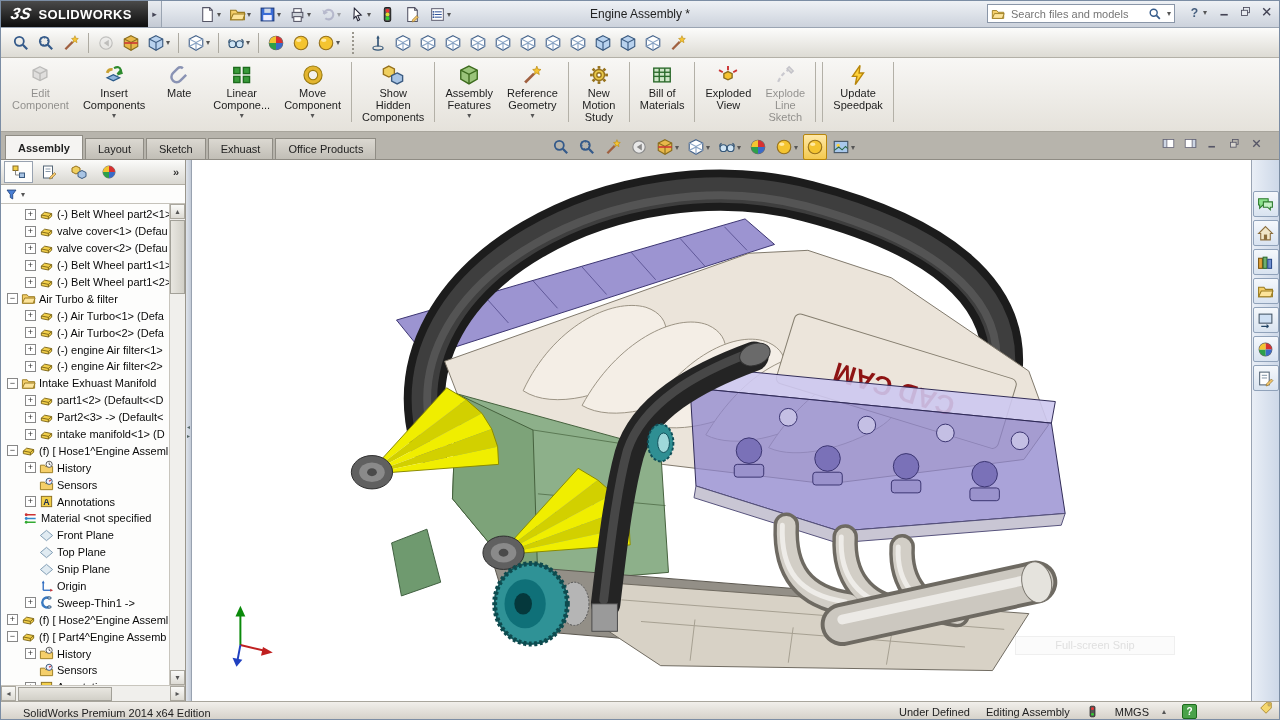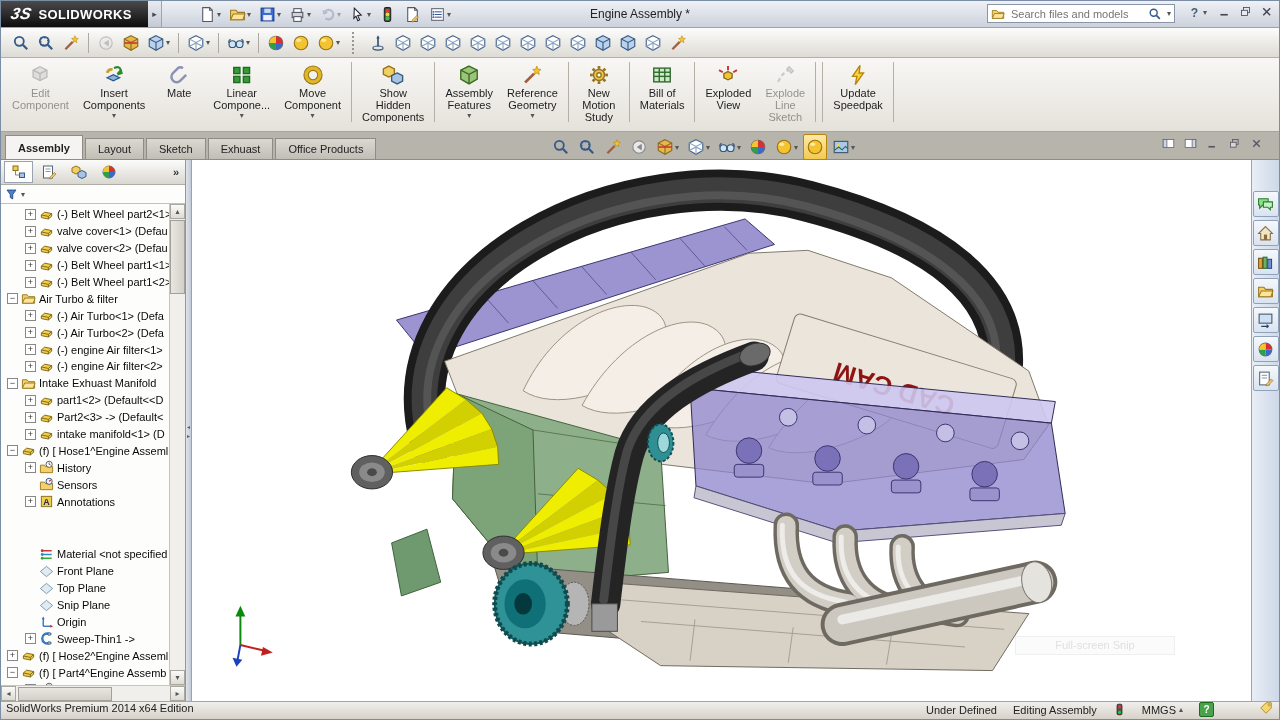--- a/index.html
+++ b/index.html
@@ -79,23 +79,23 @@
 
   .viewport{flex:1;position:relative;background:#fff;overflow:hidden}
   #engine{position:absolute;left:0;top:0;width:100%;height:100%}
   .watermark{position:absolute;right:76px;bottom:46px;width:158px;height:17px;background:#fbfbfb;border:1px solid #efefef;color:#e0e0e0;text-align:center;line-height:17px;font-size:11px}
 
   .taskpane{width:27px;background:linear-gradient(90deg,#e9eef6,#cdd8e8);border-left:1px solid #9aa4b4;display:flex;flex-direction:column;align-items:center;padding-top:31px;gap:3px;flex:none}
   .tpbtn{width:24px;height:24px;background:linear-gradient(#f5f8fc,#d9e3f0);border:1px solid #90a2ba;display:flex;align-items:center;justify-content:center;border-radius:2px}
   .tpbtn svg{width:17px;height:17px}
 
   
-  .statusbar{height:17px;background:linear-gradient(#f1efeb,#d6d2ca);border-top:1px solid #a8a59c;display:flex;align-items:flex-start;padding:0 5px;font-size:11px;color:#222;flex:none}
+  .statusbar{height:17px;background:linear-gradient(#f1efeb,#d6d2ca);border-top:1px solid #a8a59c;display:flex;align-items:flex-end;padding:0 22px;font-size:11px;color:#222;flex:none}
   .statusbar .right{margin-left:auto;display:flex;align-items:center;gap:16px;margin-right:60px}
-  .statusbar .units{display:flex;align-items:center;gap:3px}
+  .statusbar .units{display:flex;align-items:center;gap:13px}
   .statusbar svg{width:13px;height:13px}
   .qbox{width:13px;height:13px;background:#4aa24a;border:1px solid #1d6b1d;color:#fff;font-weight:bold;font-size:10px;line-height:13px;text-align:center;border-radius:2px}
   .tagbtn{position:absolute;right:6px;bottom:2px}
   .tagbtn svg{width:14px;height:14px}
 </style>
 </head>
 <body>
 
 <div class="app">
 
@@ -817,21 +817,21 @@
               <span class="tlabel">Sensors</span>
             </div>
             <div class="trow" style="padding-left: 24px;">
               <span class="exp">+</span>
               <svg viewBox="0 0 16 16">
                 <rect x="2.5" y="2.5" width="11" height="11" fill="#f2cf4a" stroke="#8a6d1e"></rect>
                 <text x="8" y="11.8" font-size="9.5" font-weight="bold" text-anchor="middle" fill="#203050">A</text>
               </svg>
               <span class="tlabel">Annotations</span>
             </div>
-            <div class="trow" style="padding-left: 24px; margin-top: 36px;">
+            <div class="trow" style="padding-left: 8px;">
               <span class="expspacer"></span>
               <svg viewBox="0 0 16 16">
                 <g stroke-width="1.6">
                   <line x1="4" y1="4" x2="13.5" y2="4" stroke="#c33"></line>
                   <line x1="4" y1="8" x2="13.5" y2="8" stroke="#38c"></line>
                   <line x1="4" y1="12" x2="13.5" y2="12" stroke="#3a3"></line>
                 </g>
                 <circle cx="3.4" cy="4" r="1.5" fill="#c33"></circle>
                 <circle cx="3.4" cy="8" r="1.5" fill="#38c"></circle>
                 <circle cx="3.4" cy="12" r="1.5" fill="#3a3"></circle>

